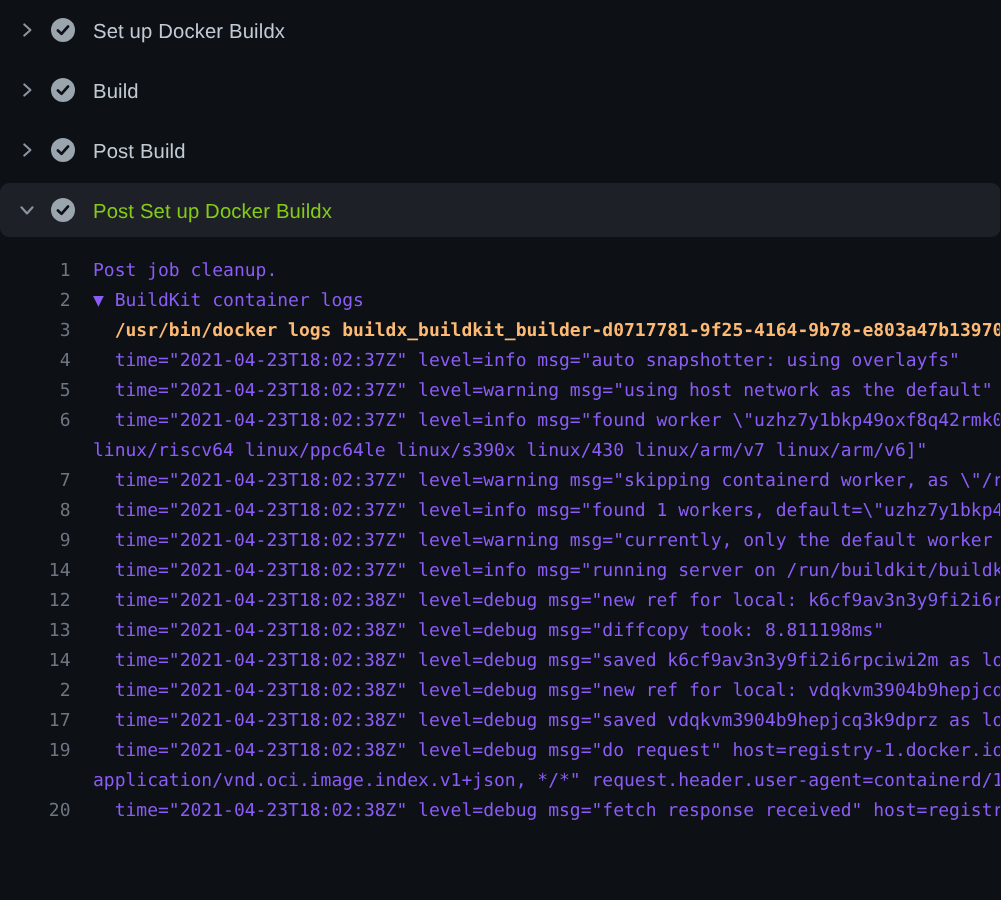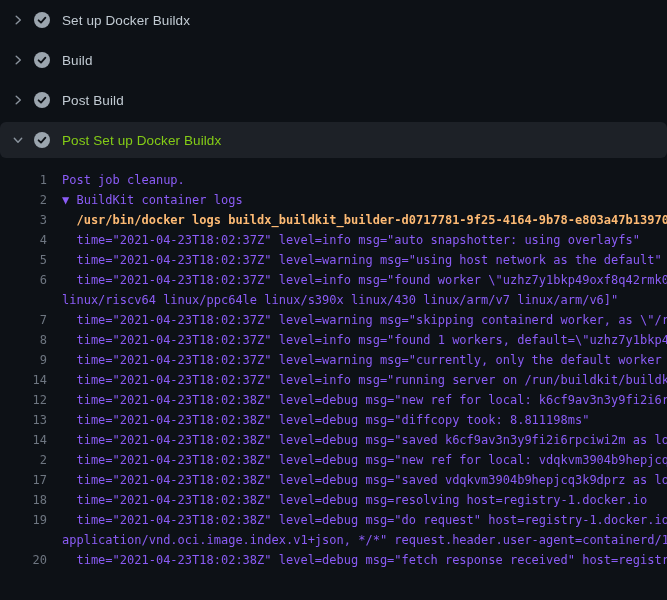--- a/index.html
+++ b/index.html
@@ -176,24 +176,20 @@
       </div>
       <div class="log-row normal">
         <span class="log-num">2</span>
         <span class="log-text">  time="2021-04-23T18:02:38Z" level=debug msg="new ref for local: vdqkvm3904b9hepjcq3k9</span>
       </div>
       <div class="log-row normal">
         <span class="log-num">17</span>
         <span class="log-text">  time="2021-04-23T18:02:38Z" level=debug msg="saved vdqkvm3904b9hepjcq3k9dprz as local"</span>
       </div>
       <div class="log-row normal">
-        <span class="log-num">18</span>
-        <span class="log-text">  time="2021-04-23T18:02:38Z" level=debug msg=resolving host=registry-1.docker.io</span>
-      </div>
-      <div class="log-row normal">
         <span class="log-num">19</span>
         <span class="log-text">  time="2021-04-23T18:02:38Z" level=debug msg="do request" host=registry-1.docker.io re</span>
       </div>
       <div class="log-row wrap">
         <span class="log-num"></span>
         <span class="log-text">application/vnd.oci.image.index.v1+json, */*" request.header.user-agent=containerd/1.4</span>
       </div>
       <div class="log-row normal">
         <span class="log-num">20</span>
         <span class="log-text">  time="2021-04-23T18:02:38Z" level=debug msg="fetch response received" host=registry-</span>

